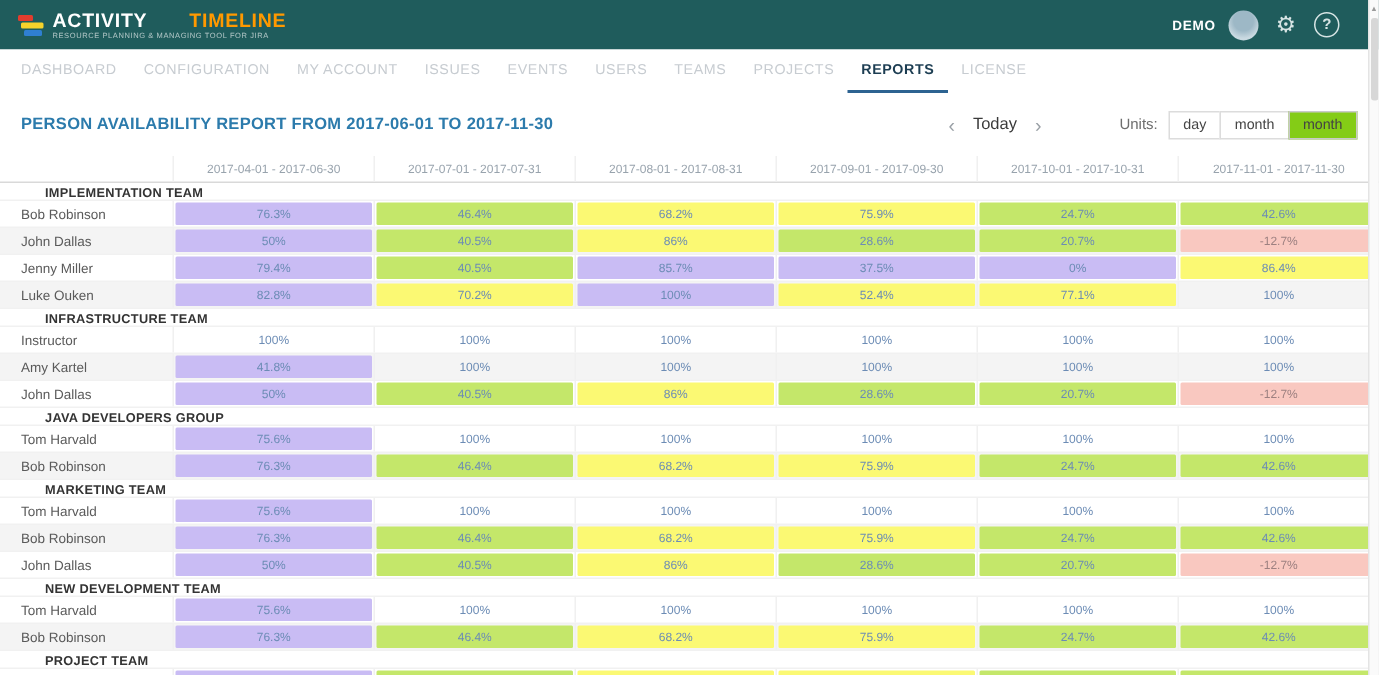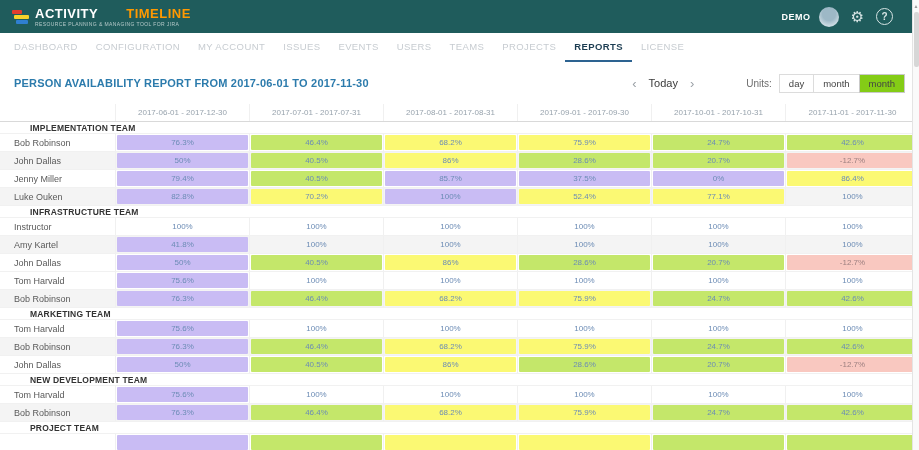--- a/index.html
+++ b/index.html
@@ -108,21 +108,21 @@
       <span class="chev">‹</span>
       <span class="today">Today</span>
       <span class="chev">›</span>
       <span class="units-label">Units:</span>
       <span class="units" id="units"><span class="unit">day</span><span class="unit">month</span><span class="unit active">month</span></span>
     </div>
   </div>
 
   <div class="thead" id="thead">
     <div class="namecol"></div>
-  <div class="col-h">2017-06-01 - 2017-12-30</div>
+  <div class="col-h">2017-04-01 - 2017-06-30</div>
       <div class="col-h">2017-07-01 - 2017-07-31</div>
       <div class="col-h">2017-08-01 - 2017-08-31</div>
       <div class="col-h">2017-09-01 - 2017-09-30</div>
       <div class="col-h">2017-10-01 - 2017-10-31</div>
       <div class="col-h">2017-11-01 - 2017-11-30</div>
     </div>
 
   <div class="tbody" id="tbody">
       <div class="sec-h">IMPLEMENTATION TEAM</div>
       <div class="trow">
@@ -296,20 +296,21 @@
         </div>
         <div class="vcell">
           <span class="blk" style="background: rgb(196, 231, 106);"></span>
           <span class="val">20.7%</span>
         </div>
         <div class="vcell neg">
           <span class="blk" style="background: rgb(249, 200, 192);"></span>
           <span class="val">-12.7%</span>
         </div>
       </div>
+      <div class="sec-h">JAVA DEVELOPERS GROUP</div>
       <div class="trow">
         <div class="namecell">Tom Harvald</div>
         <div class="vcell">
           <span class="blk" style="background: rgb(201, 188, 244);"></span>
           <span class="val">75.6%</span>
         </div>
         <div class="vcell">
           <span class="val">100%</span>
         </div>
         <div class="vcell">

